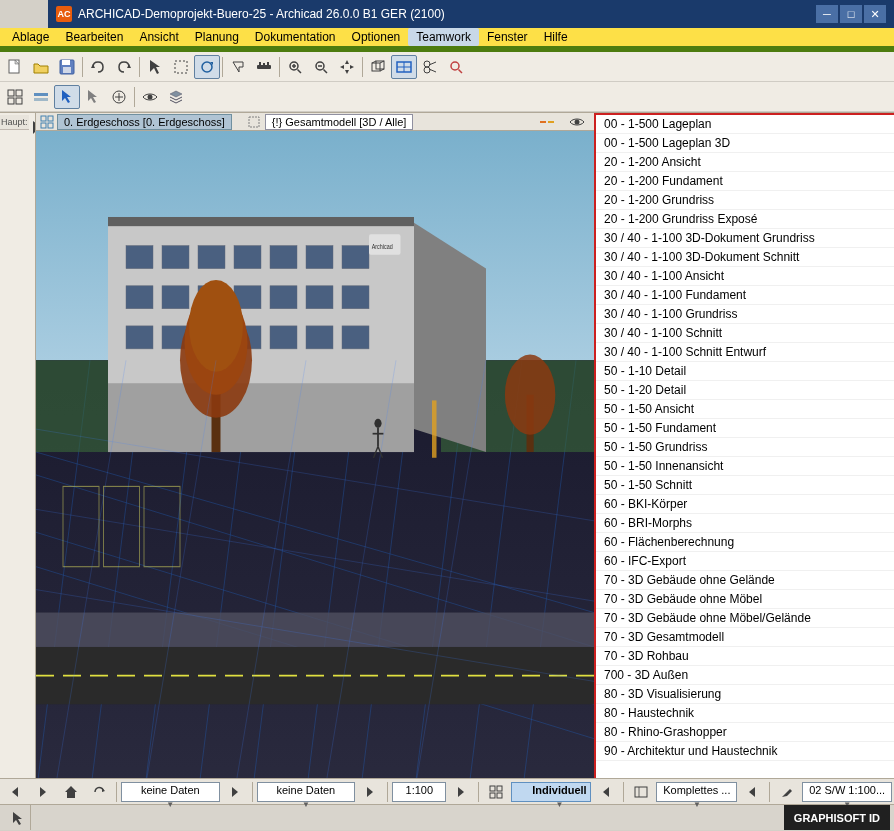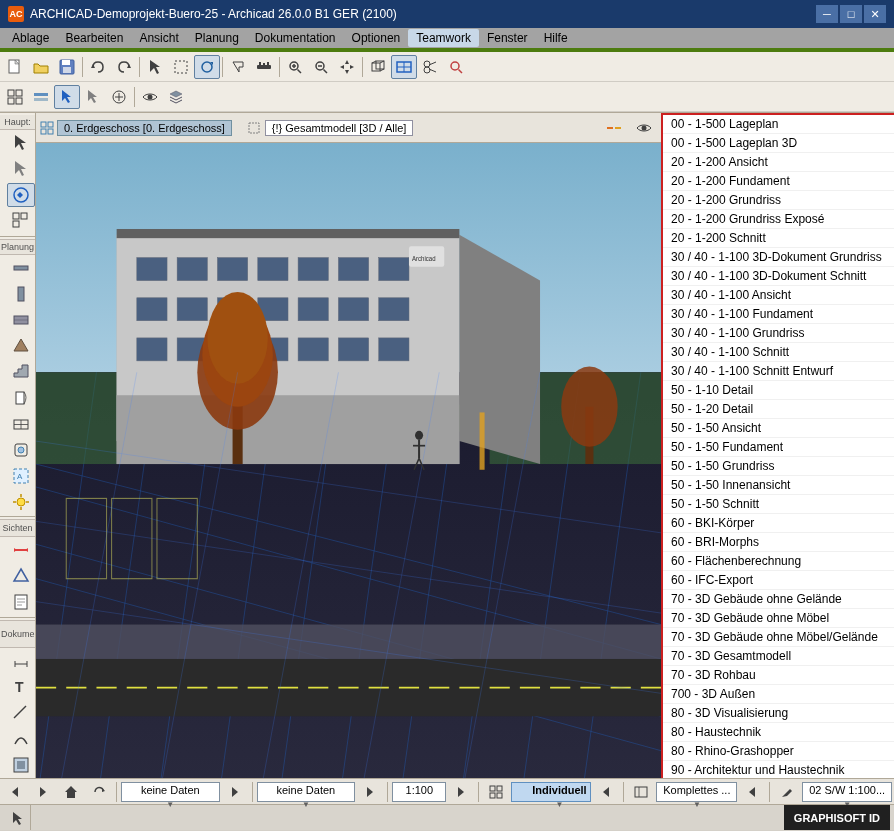--- a/index.html
+++ b/index.html
@@ -8,33 +8,34 @@
     
     .title-bar {
       background: #1a3a6b;
       color: white;
       height: 28px;
       display: flex;
       align-items: center;
       justify-content: space-between;
       padding: 0 8px;
       font-size: 12px;
+      margin-left: 48px;
     }
     .title-bar-left { display: flex; align-items: center; gap: 6px; }
     .title-bar-icon { width: 16px; height: 16px; background: #e85c0d; border-radius: 2px; display: flex; align-items: center; justify-content: center; font-size: 9px; color: white; font-weight: bold; flex-shrink: 0; }
     .title-bar-controls { display: flex; gap: 2px; }
     .title-bar-btn { width: 22px; height: 18px; background: #4a6fa5; border: none; color: white; cursor: pointer; display: flex; align-items: center; justify-content: center; font-size: 11px; }
 
     
     .menu-bar {
-      background: #a3a3a3;
+      background: #fde047;
       height: 24px;
       display: flex;
       align-items: center;
-      border-bottom: 4px solid #4d7c0f;
+      border-bottom: 6px solid #4d7c0f;
       padding: 0 4px;
     }
     .menu-item {
       padding: 2px 8px;
       cursor: pointer;
       font-size: 12px;
       color: #000;
       border-radius: 2px;
     }
     .menu-item.active { background: #c8d8e8; }
@@ -72,22 +73,21 @@
       display: flex;
       height: calc(831px - 28px - 24px - 62px - 26px - 26px);
     }
 
     
     .left-sidebar {
       width: 36px;
       background: #f0ece4;
       border-right: 1px solid #b0a898;
       display: flex;
-      flex-direction: column;
-      align-items: flex-end;
+      align-items: flex-start;
       padding-top: 2px;
       overflow: hidden;
       flex-shrink: 0;
     }
     .side-btn {
       width: 28px;
       height: 26px;
       border: 1px solid transparent;
       background: transparent;
       cursor: pointer;
@@ -101,21 +101,21 @@
 
     
     .viewport-area {
       flex: 1;
       position: relative;
       overflow: hidden;
     }
 
     
     .viewport-header {
-      height: 30px;
+      height: 18px;
       background: #e8e4dc;
       border-bottom: 1px solid #b0a898;
       display: flex;
       align-items: center;
       padding: 0 4px;
       gap: 4px;
     }
     .floor-tag {
       background: #b0c4d4;
       border: 1px solid #7090a0;
@@ -135,21 +135,21 @@
     
     .scene-bg {
       width: 100%;
       height: 100%;
       background: linear-gradient(180deg, #6a9ab8 0%, #8ab5cc 30%, #1a1a2e 30%, #1a1a2e 100%);
       position: relative;
     }
 
     
     .right-panel {
-      width: 233px;
+      width: 300px;
       background: white;
       border-left: 2px solid #cc2020;
       border-top: 2px solid #cc2020;
       overflow-y: auto;
       flex-shrink: 0;
     }
     .dropdown-list-item {
       padding: 2px 8px;
       font-size: 12px;
       cursor: pointer;
@@ -722,21 +722,20 @@
     </div>
   </div>
 
   <div class="right-panel">
     <div class="dropdown-list-item">00 - 1-500 Lageplan</div>
     <div class="dropdown-list-item">00 - 1-500 Lageplan 3D</div>
     <div class="dropdown-list-item">20 - 1-200 Ansicht</div>
     <div class="dropdown-list-item">20 - 1-200 Fundament</div>
     <div class="dropdown-list-item">20 - 1-200 Grundriss</div>
     <div class="dropdown-list-item">20 - 1-200 Grundriss Exposé</div>
-    <div class="dropdown-list-item">20 - 1-200 Schnitt</div>
     <div class="dropdown-list-item">30 / 40 - 1-100 3D-Dokument Grundriss</div>
     <div class="dropdown-list-item">30 / 40 - 1-100 3D-Dokument Schnitt</div>
     <div class="dropdown-list-item">30 / 40 - 1-100 Ansicht</div>
     <div class="dropdown-list-item">30 / 40 - 1-100 Fundament</div>
     <div class="dropdown-list-item">30 / 40 - 1-100 Grundriss</div>
     <div class="dropdown-list-item">30 / 40 - 1-100 Schnitt</div>
     <div class="dropdown-list-item">30 / 40 - 1-100 Schnitt Entwurf</div>
     <div class="dropdown-list-item">50 - 1-10 Detail</div>
     <div class="dropdown-list-item">50 - 1-20 Detail</div>
     <div class="dropdown-list-item">50 - 1-50 Ansicht</div>

